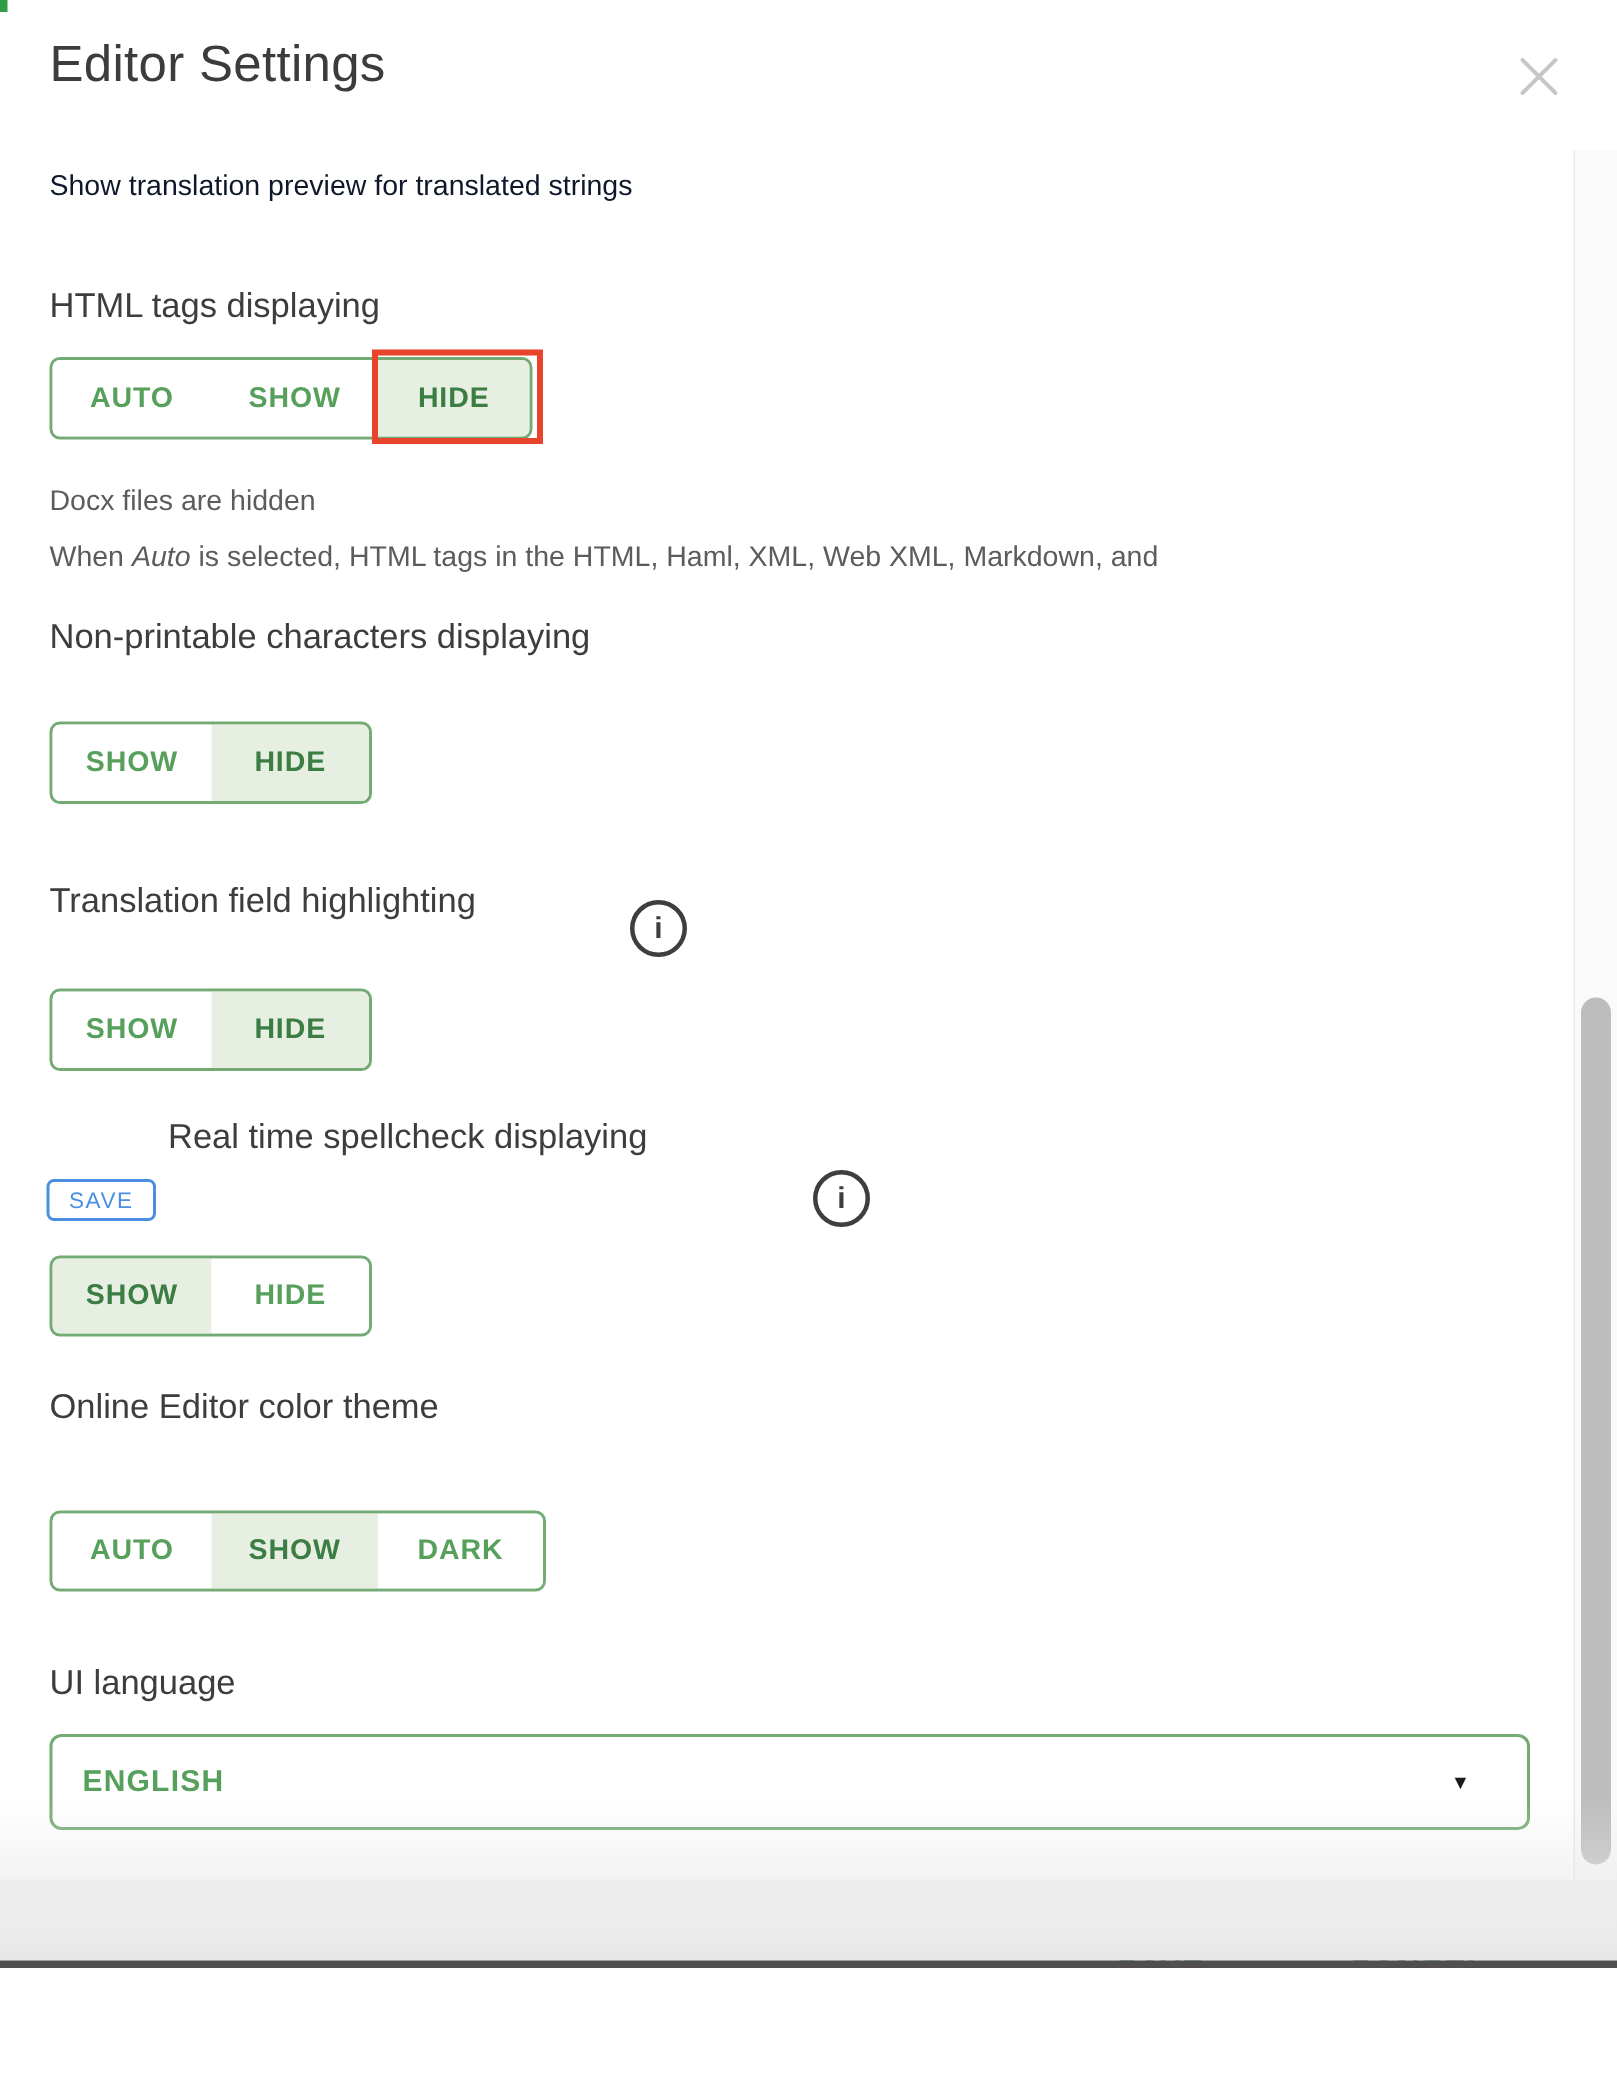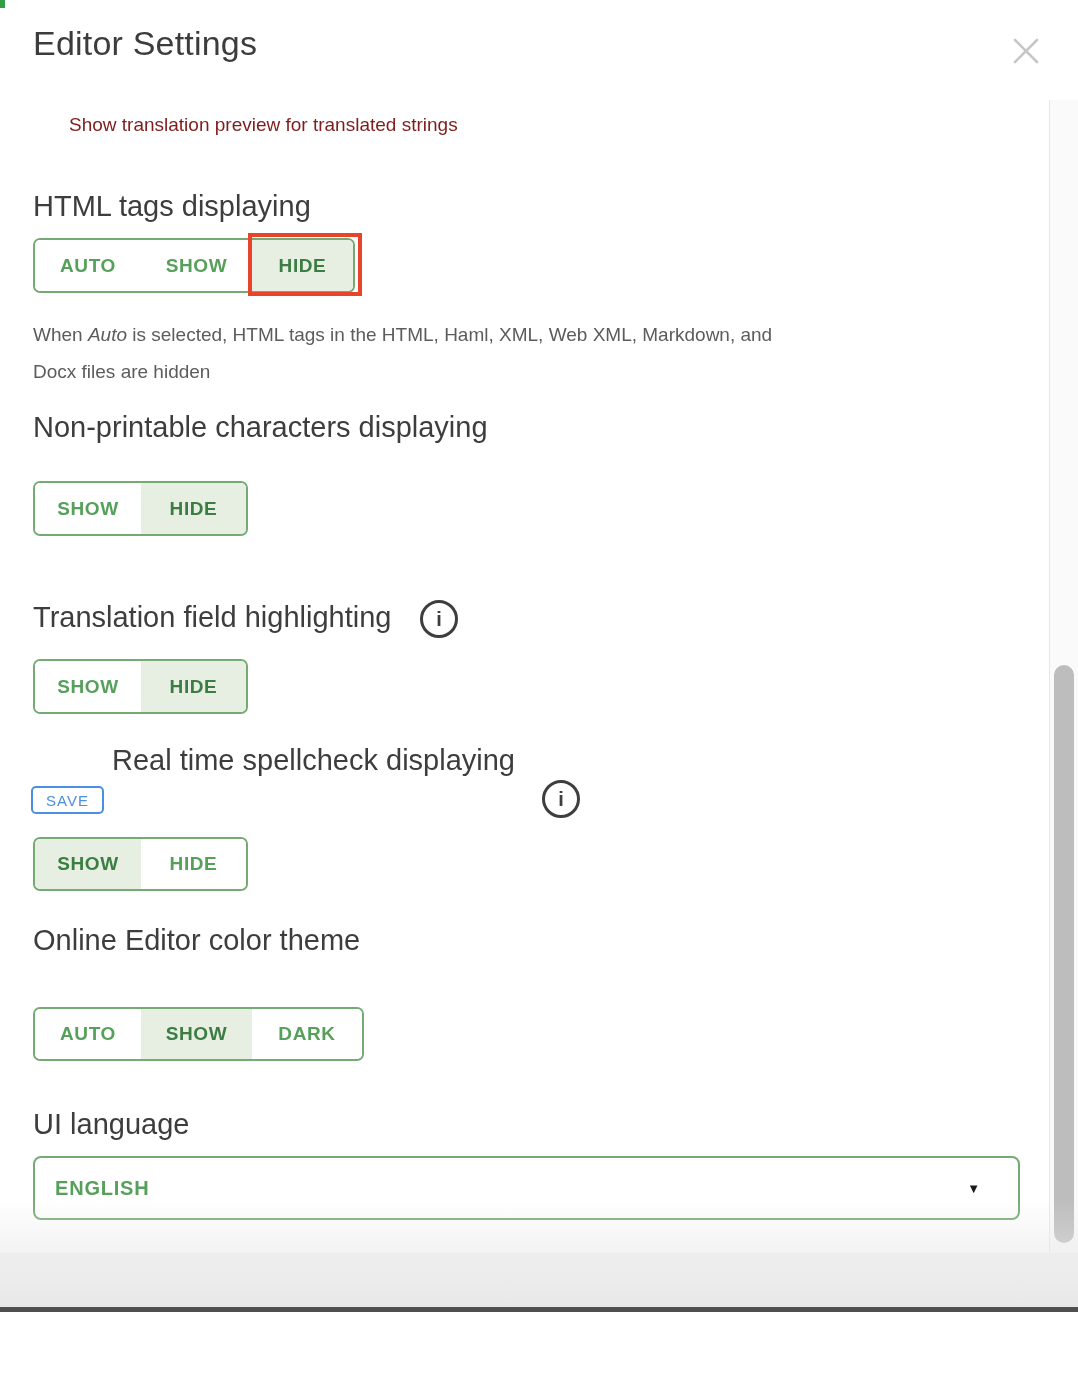--- a/index.html
+++ b/index.html
@@ -5,23 +5,23 @@
   html,body { margin:0; padding:0; background:#fff; }
   .page {
     position:relative; width:1078px; height:1312px; background:#ffffff;
     font-family:"Liberation Sans", sans-serif; overflow:hidden;text-decoration:underline;
   }
   .corner-speck { position:absolute; left:0; top:0; width:5px; height:8px; background:#2f9e44; }
 
   .title { position:absolute; left:33px; top:24px; font-size:34px; color:#3c3c3c; font-weight:400; letter-spacing:0.2px; }
   .close-btn { position:absolute; left:1002px; top:29px; width:48px; height:48px; display:flex; align-items:center; justify-content:center; cursor:pointer; }
 
-  .preview-label { position:absolute; left:33px; top:114px; font-size:19px; color:#7f1d1d;margin-left:36px; }
+  .preview-label { position:absolute; left:33px; top:114px; font-size:19px; color:#0f172a; }
 
-  .section-label { position:absolute; left:33px; font-size:29px; color:#3d3d3d; }
+  .section-label { position:absolute; left:33px; font-size:23px; color:#3d3d3d; }
 
   .seg-group { position:absolute; left:33px; display:flex; border:2px solid #74aa74; border-radius:7px; background:#fff; box-sizing:border-box; overflow:hidden; }
   .seg { display:flex; align-items:center; justify-content:center; font-size:19px; font-weight:700; letter-spacing:0.6px; color:#57a05b; cursor:pointer; background:#fff; }
   .seg.sel { background:#e7efe2; color:#3b7d43; }
 
   .red-box { position:absolute; left:248px; top:233px; width:114px; height:63px; border:4px solid #e8432b; box-sizing:border-box; }
 
   .desc { position:absolute; left:33px; top:316px; font-size:19px; color:#5c5c5c; line-height:37px; }
 
   .info-circle {
@@ -78,31 +78,31 @@
 
   <div class="section-label" style="top:190px;">HTML tags displaying</div>
   <div class="seg-group" style="top:238px; height:55px;">
     <div class="seg" style="width:106px;">AUTO</div>
     <div class="seg" style="width:111px;">SHOW</div>
     <div class="seg sel" style="width:101px;">HIDE</div>
   </div>
   <div class="red-box"></div>
 
   <div class="desc">
+    <div>Docx files are hidden</div>
     <div><span>When </span><em>Auto</em><span> is selected, HTML tags in the HTML, Haml, XML, Web XML, Markdown, and</span></div>
-    <div>Docx files are hidden</div>
   </div>
 
   <div class="section-label" style="top:411px;">Non-printable characters displaying</div>
   <div class="seg-group" style="top:481px; height:55px;">
     <div class="seg" style="width:106px;">SHOW</div>
     <div class="seg sel" style="width:105px;">HIDE</div>
   </div>
 
-  <div class="section-label" style="top:601px;">Translation field highlighting</div>
+  <div class="section-label" style="top:587px;">Translation field highlighting</div>
   <div class="info-circle" style="left:420px; top:600px;">i</div>
   <div class="seg-group" style="top:659px; height:55px;">
     <div class="seg" style="width:106px;">SHOW</div>
     <div class="seg sel" style="width:105px;">HIDE</div>
   </div>
 
   <div class="beta-badge">SAVE</div>
   <div class="section-label" style="left:112px; top:744px;text-align:center;">Real time spellcheck displaying</div>
   <div class="info-circle" style="left:542px; top:780px;">i</div>
   <div class="seg-group" style="top:837px; height:54px;">

